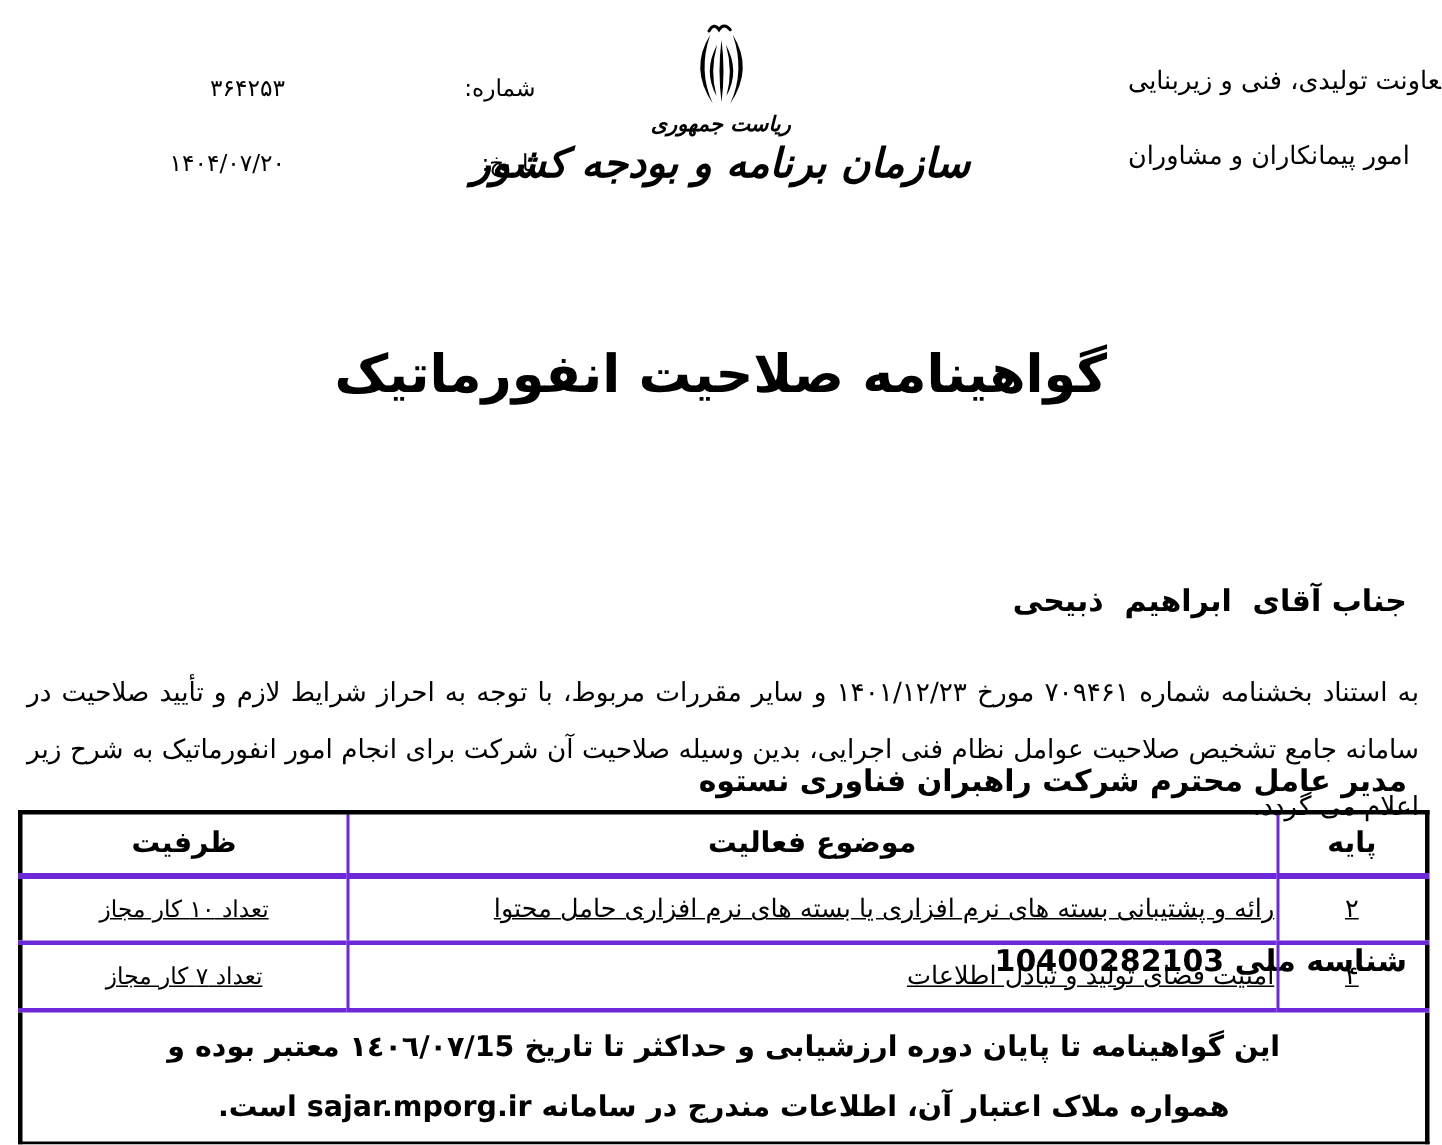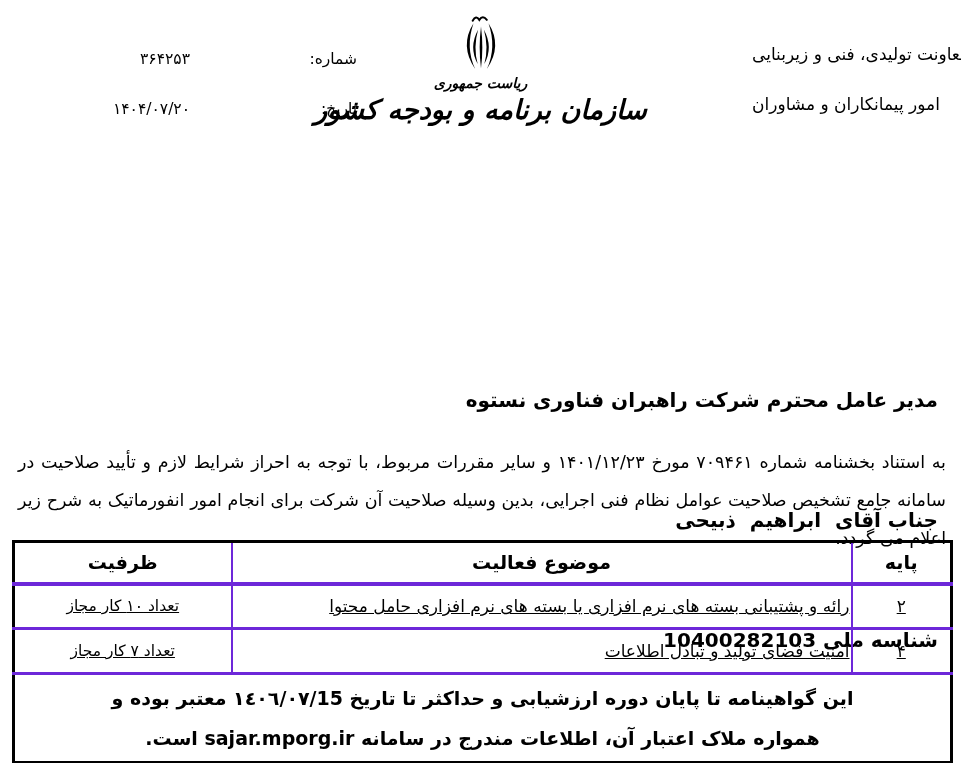--- a/index.html
+++ b/index.html
@@ -94,24 +94,25 @@
     </svg>
     <div class="org-presidency">ریاست جمهوری</div>
     <div class="org-name">سازمان برنامه و بودجه کشور</div>
   </div>
 
   <div class="hdr-dept">
     <div class="dept-line1">معاونت تولیدی، فنی و زیربنایی</div>
     <div class="dept-line2">امور پیمانکاران و مشاوران</div>
   </div>
 
+  <div class="doc-title">گواهینامه صلاحیت انفورماتیک</div>
 
   <div class="addressee">
+    <div>جناب آقای  ابراهیم  ذبیحی</div>
     <div>مدیر عامل محترم شرکت راهبران فناوری نستوه</div>
-    <div>جناب آقای  ابراهیم  ذبیحی</div>
     <div>شناسه ملی 10400282103</div>
   </div>
 
   <div class="body-par">به استناد بخشنامه شماره ۷۰۹۴۶۱ مورخ ۱۴۰۱/۱۲/۲۳ و سایر مقررات مربوط، با توجه به احراز شرایط لازم و تأیید صلاحیت در سامانه جامع تشخیص صلاحیت عوامل نظام فنی اجرایی، بدین وسیله صلاحیت آن شرکت برای انجام امور انفورماتیک به شرح زیر اعلام می گردد.</div>
 
   <table class="cert-table">
     <colgroup>
       <col class="col-grade">
       <col class="col-activity">
       <col class="col-capacity">

